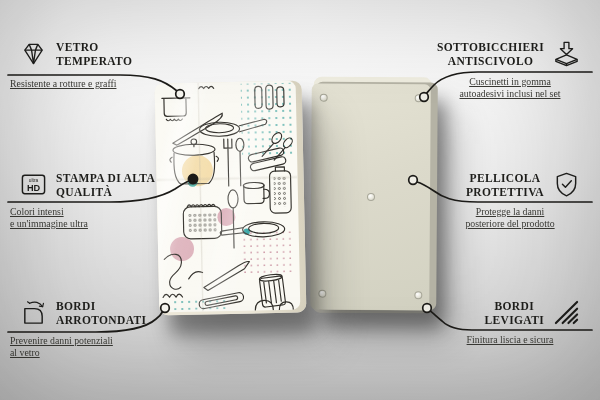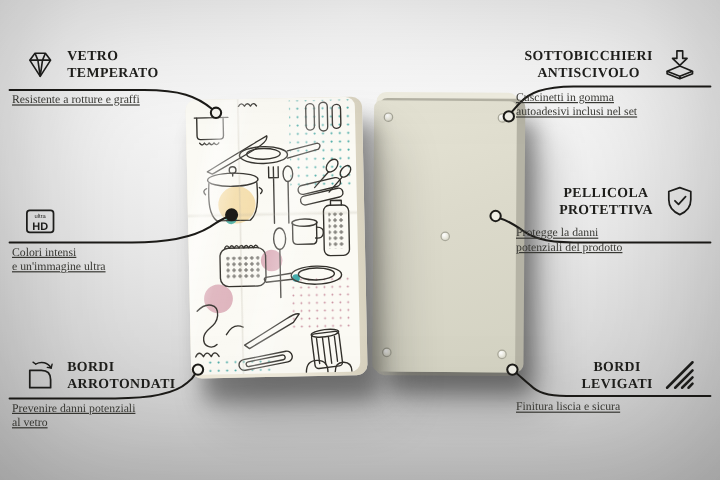--- a/index.html
+++ b/index.html
@@ -9,33 +9,33 @@
     background:radial-gradient(140% 115% at 50% 2%, #ffffff 0%, #f5f5f5 28%, #e6e6e6 50%, #d2d2d2 74%, #bdbdbd 100%);
   }
   .vignette{position:absolute;inset:0;box-shadow:inset 0 0 120px rgba(0,0,0,.22);pointer-events:none;z-index:9;}
 
   
   .callout{position:absolute;z-index:8;}
   .c0{left:8px;top:40px;width:150px}
   .c1{left:8px;top:171px;width:150px}
   .c2{left:8px;top:299px;width:150px}
   .c3{right:8px;top:40px;width:162px}
-  .c4{right:8px;top:154px;width:162px}
+  .c4{right:8px;top:171px;width:162px}
   .c5{right:8px;top:299px;width:162px}
   .co-head{display:flex;align-items:flex-start;gap:9px;}
   .left  .co-head{padding-left:12px;}
   .right .co-head{padding-right:12px;justify-content:flex-end;}
   .right .co-titles{text-align:center;}
   .co-icon{flex:0 0 auto;width:27px;height:27px;display:block;text-align:right;}
   .co-icon svg{display:block;}
   .co-titles{font-weight:bold;font-size:11.5px;line-height:13.5px;letter-spacing:.35px;padding-top:1px;color:#1f1f1c;}
   .tline{display:block;white-space:nowrap;}
   .co-sub{font-size:9.8px;line-height:11.5px;color:#3a3a35;text-decoration:underline;}
   .left  .co-sub{padding-left:2px;}
-  .right .co-sub{text-align:left;padding-right:2px;}
+  .right .co-sub{text-align:center;padding-right:2px;}
   .sline{display:block;}
   .c0 .co-sub{margin-top:10px}.c1 .co-sub{margin-top:7px}.c2 .co-sub{margin-top:8px}
   .c3 .co-sub{margin-top:8px}.c4 .co-sub{margin-top:7px}.c5 .co-sub{margin-top:7px}
 
   
   .connectors{position:absolute;inset:0;z-index:6;pointer-events:none;}
 
   
   .front-panel{position:absolute;left:157px;top:82px;width:147px;height:232px;transform:rotate(-1.2deg);z-index:3;}
   .front-edge{position:absolute;inset:0;border-radius:9px;
@@ -200,20 +200,24 @@
 
   <div class="callout left c1">
     <div class="co-head">
       <span class="co-icon">
         <svg width="27" height="27" viewBox="0 0 28 28">
           <rect x="2.5" y="4.5" width="23" height="19" rx="2.5" fill="none" stroke="#1f1f1d" stroke-width="1.5"></rect>
           <text x="14" y="11.5" font-size="5" text-anchor="middle" fill="#1f1f1d" font-family="'Liberation Sans',sans-serif">ultra</text>
           <text x="14" y="21" font-size="9.5" font-weight="bold" text-anchor="middle" fill="#1f1f1d" font-family="'Liberation Sans',sans-serif">HD</text>
         </svg>
       </span>
+      <div class="co-titles">
+        <span class="tline">STAMPA DI ALTA</span>
+        <span class="tline">QUALITÀ</span>
+      </div>
     </div>
     <div class="co-sub">
       <span class="sline">Colori intensi</span>
       <span class="sline">e un'immagine ultra</span>
     </div>
   </div>
 
   <div class="callout left c2">
     <div class="co-head">
       <span class="co-icon">
@@ -263,21 +267,21 @@
       </div>
       <span class="co-icon">
         <svg width="27" height="27" viewBox="0 0 28 28" fill="none" stroke="#1f1f1d" stroke-width="1.5" stroke-linejoin="round" stroke-linecap="round">
           <path d="M14 2.5 L23.5 5.8 V13 C23.5 19.5 19.5 23.5 14 25.8 C8.5 23.5 4.5 19.5 4.5 13 V5.8 Z"></path>
           <path d="M9.8 13.8 l3.1 3.1 L19 10.2"></path>
         </svg>
       </span>
     </div>
     <div class="co-sub">
       <span class="sline">Protegge la danni</span>
-      <span class="sline">potenziali del prodotto</span>
+      <span class="sline">posteriore del prodotto</span>
     </div>
   </div>
 
   <div class="callout right c5">
     <div class="co-head">
       <div class="co-titles">
         <span class="tline">BORDI</span>
         <span class="tline">LEVIGATI</span>
       </div>
       <span class="co-icon">

